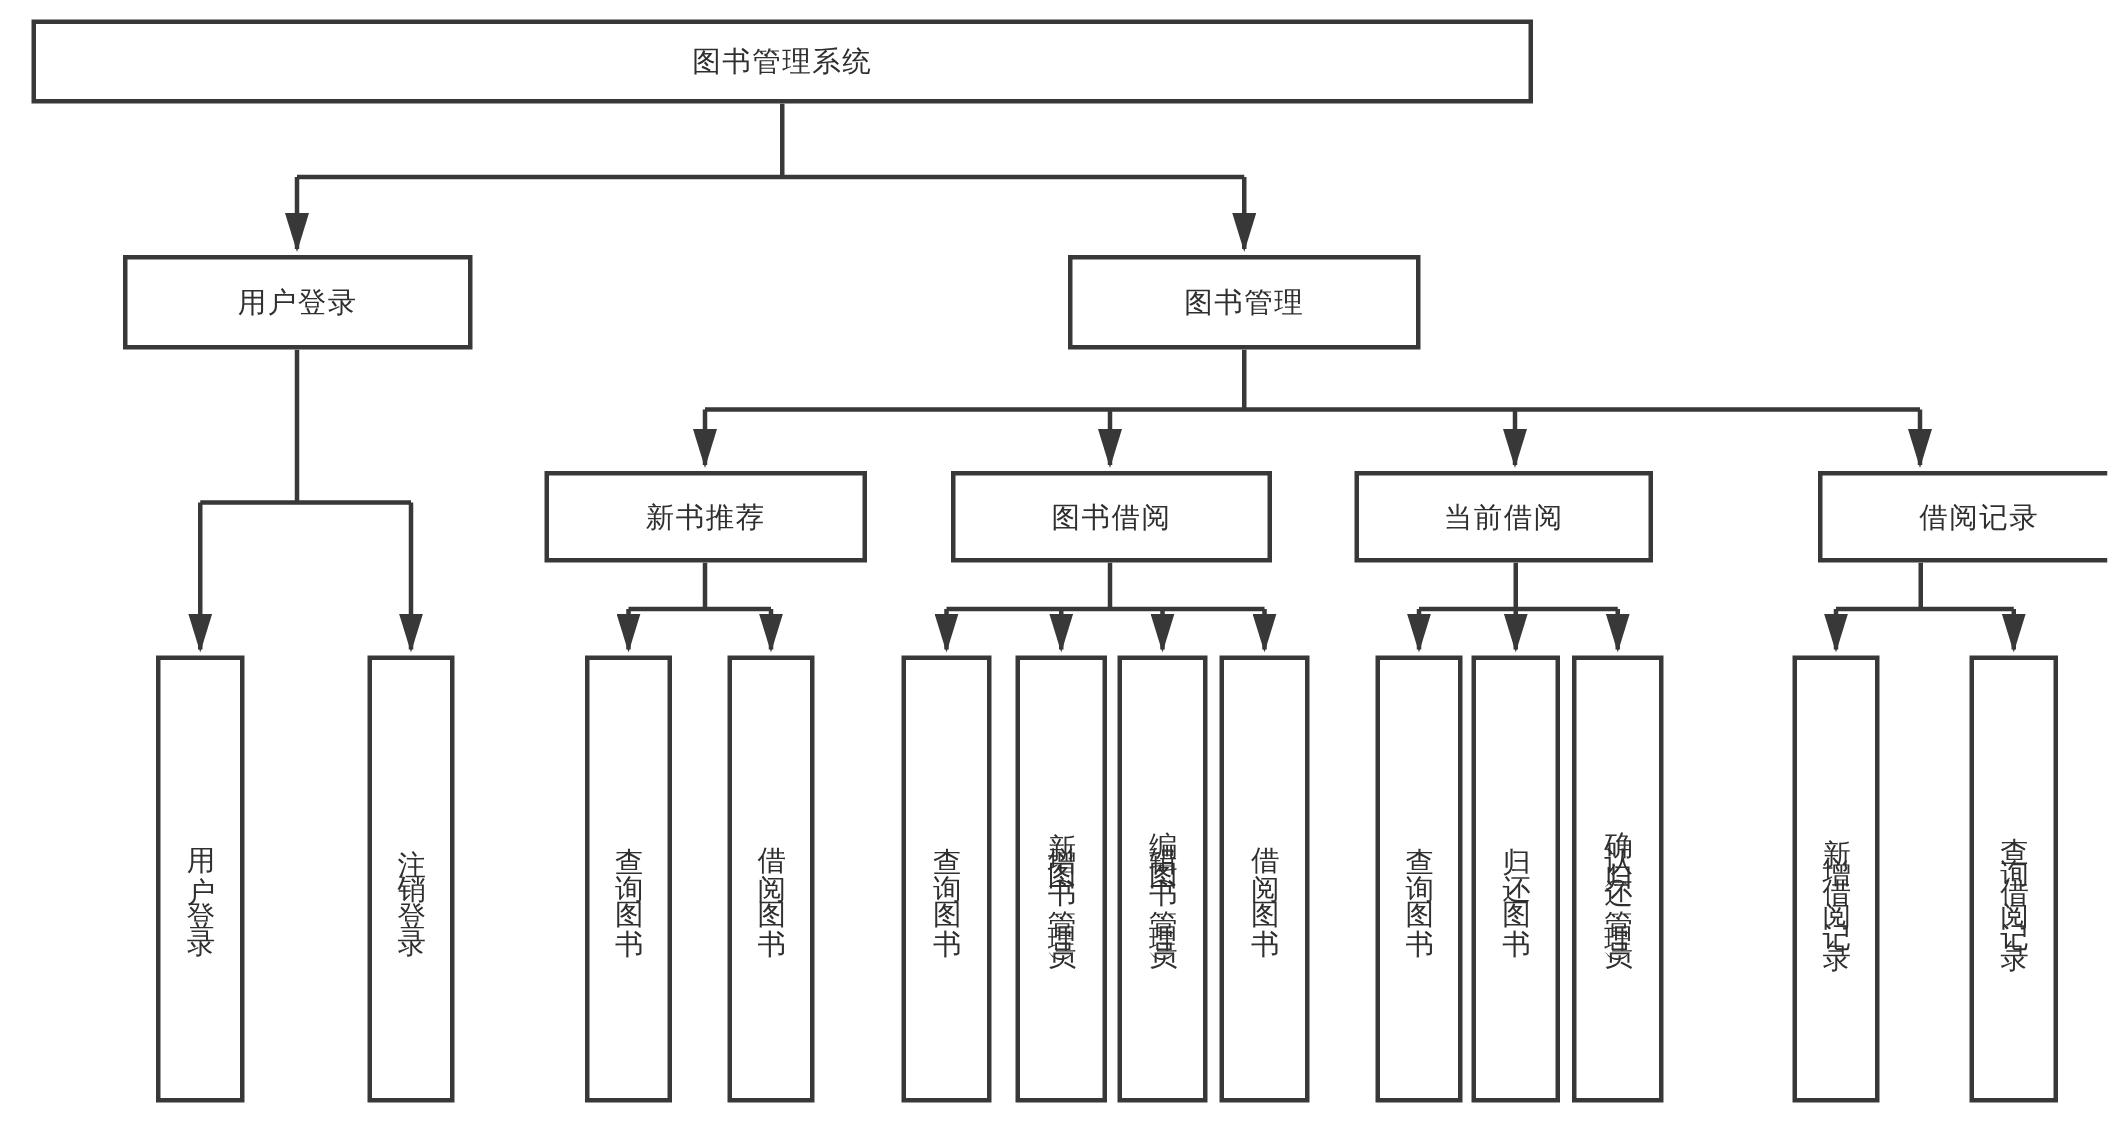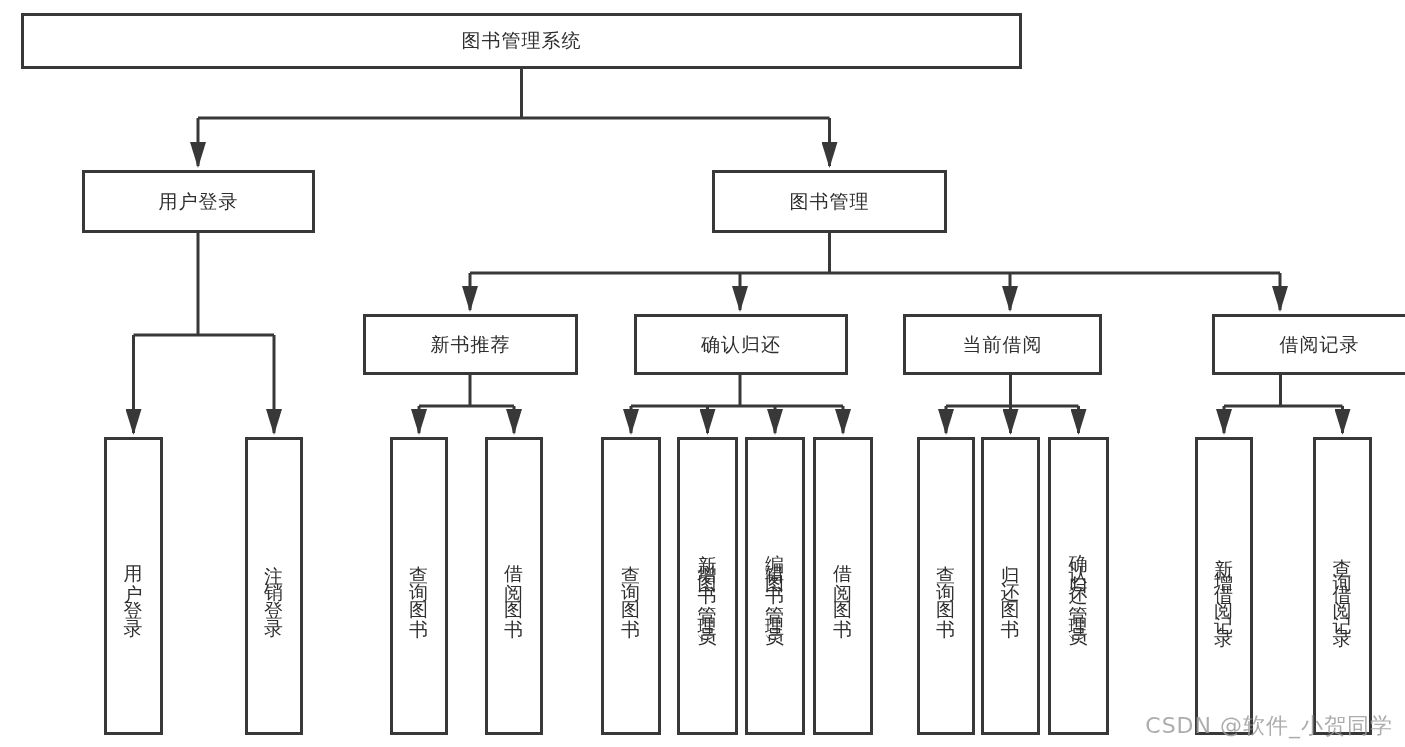--- a/index.html
+++ b/index.html
@@ -128,21 +128,21 @@
     <span>用户登录</span>
   </div>
   <div class="node hbox n-bookmgmt">
     <span>图书管理</span>
   </div>
 
   <div class="node hbox n-newbook">
     <span>新书推荐</span>
   </div>
   <div class="node hbox n-borrow">
-    <span>确认归还</span>
+    <span>图书借阅</span>
   </div>
   <div class="node hbox n-current">
     <span>当前借阅</span>
   </div>
   <div class="node hbox n-records">
     <span>借阅记录</span>
   </div>
 
   <div class="node vbox n-a1">
     <span>用户登录</span>
@@ -181,15 +181,14 @@
     <span class="len9">确认归还（管理员）</span>
   </div>
 
   <div class="node vbox n-e1">
     <span class="len6">新增借阅记录</span>
   </div>
   <div class="node vbox n-e2">
     <span class="len6">查询借阅记录</span>
   </div>
 
-  <div class="watermark">CSDN @软件_小贺同学</div>
 
 </div>
 
 </body></html>

